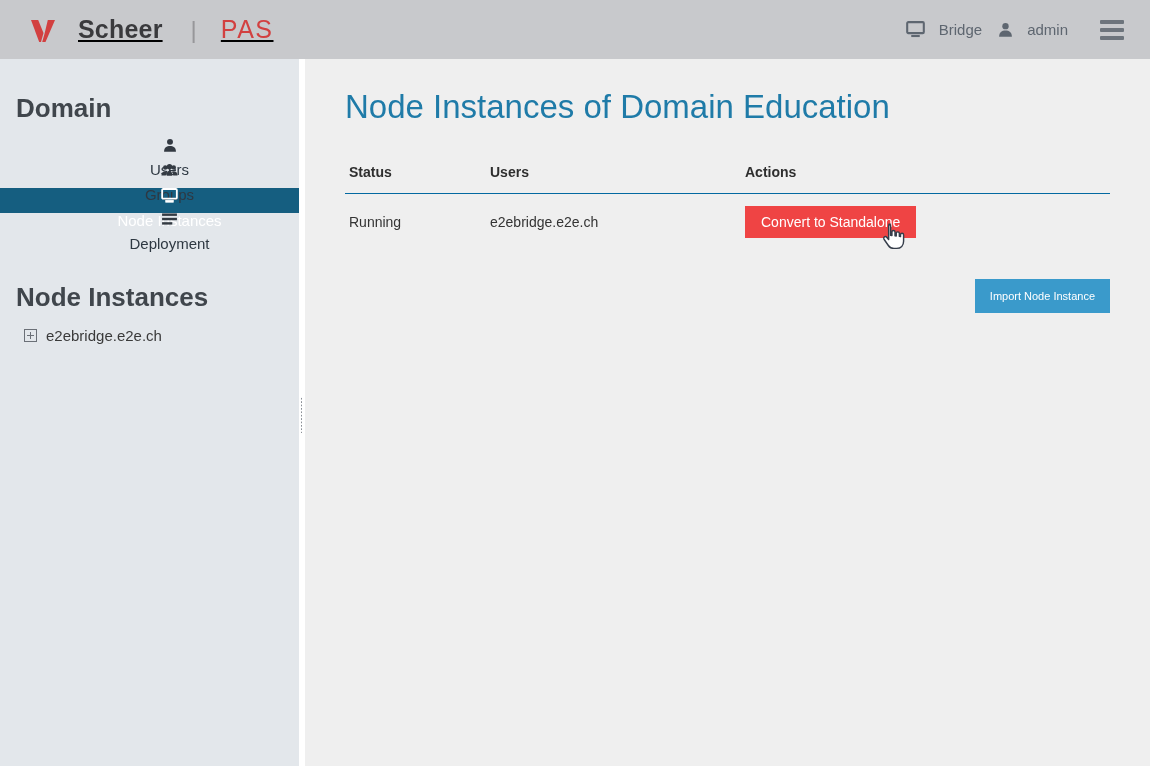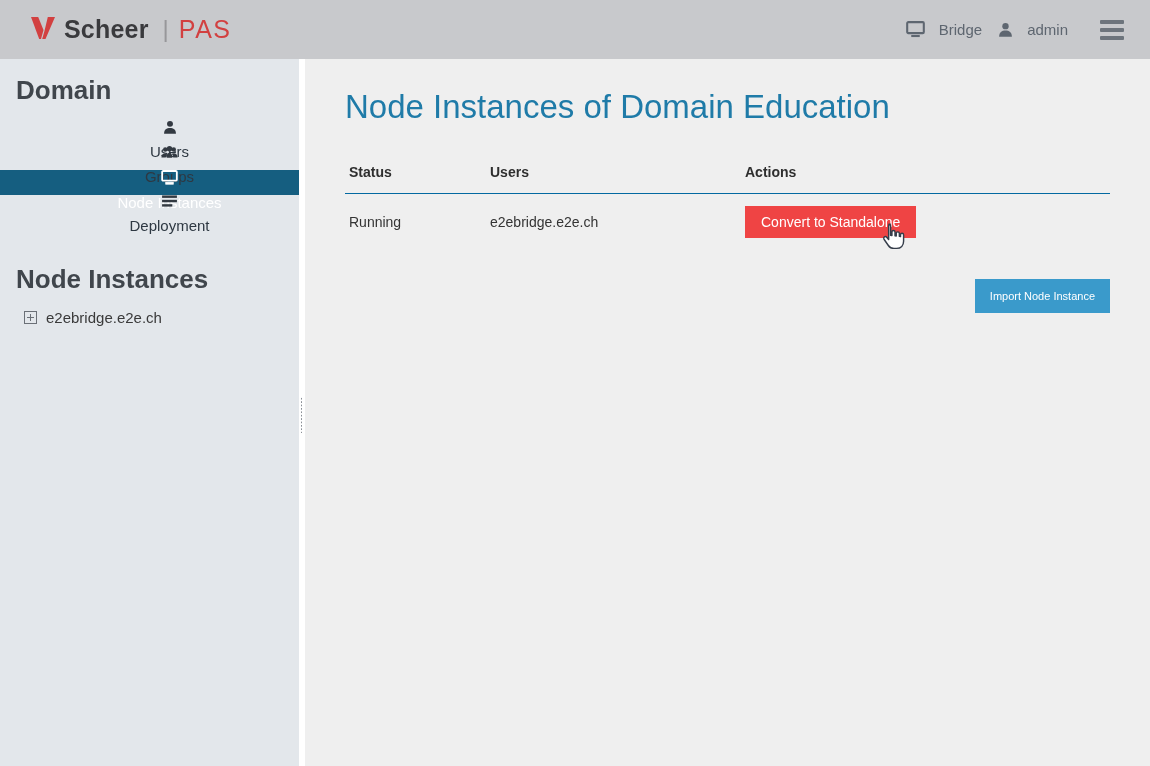--- a/index.html
+++ b/index.html
@@ -12,21 +12,21 @@
 
   
   .topbar {
     height: 59px;
     background: #c8c9cc;
     display: flex;
     align-items: center;
     justify-content: space-between;
     padding: 0 26px 0 30px;
   }
-  .logo { display: flex; align-items: flex-start; gap: 8px; }
+  .logo { display: flex; align-items: flex-end; gap: 22px; text-decoration: underline; }
   .logo-mark { width: 26px; height: 26px; display: inline-flex; }
   .logo-brand { font-size: 25px; font-weight: bold; color: #3a3a3d; letter-spacing: 0.2px; }
   .logo-divider { font-size: 24px; font-weight: 300; color: #97979a; margin: 0 2px 0 6px; }
   .logo-product { font-size: 25px; color: #d24040; letter-spacing: 1.5px; font-weight: 400; }
   .topbar-right { display: flex; align-items: center; gap: 16px; color: #5e6670; font-size: 15px; }
   .topbar-group { display: flex; align-items: center; gap: 14px; cursor: pointer; }
   .topbar-icon { display: inline-flex; }
   .hamburger { margin-left: 16px; display: flex; flex-direction: column; gap: 4px; cursor: pointer; }
   .hamburger span { display: block; width: 24px; height: 4px; background: #6d747c; border-radius: 1px; }
 
@@ -58,21 +58,21 @@
     background: #efefef;
     padding: 27px 40px 0 40px;
     position: relative;
   }
 
   
   .side-heading {
     font-size: 26px;
     font-weight: bold;
     color: #40464c;
-    margin: 16px 0 14px 16px;
+    margin: 34px 0 14px 16px;
   }
   .side-heading.second { margin-top: 44px; }
   .nav-item {
     height: 25px;
     display: flex;
     align-items: center;
     padding-left: 40px;
     font-size: 15px;
     color: #2e3842;
     cursor: pointer;

